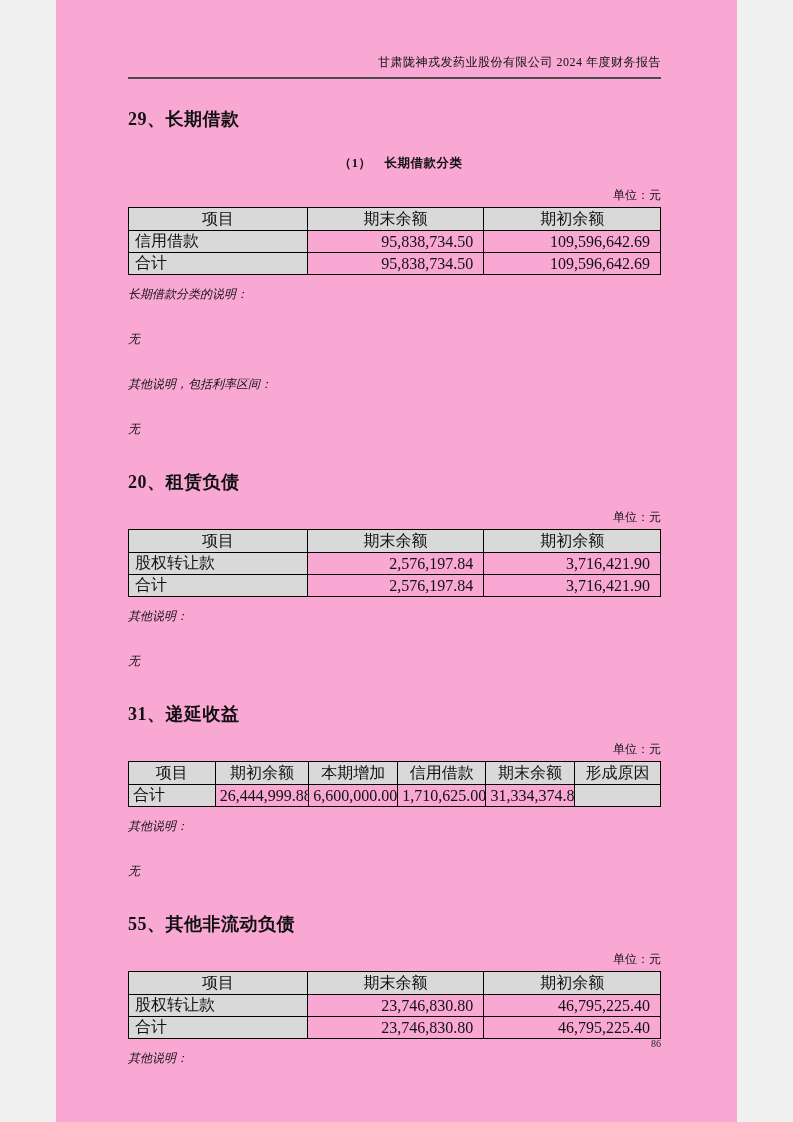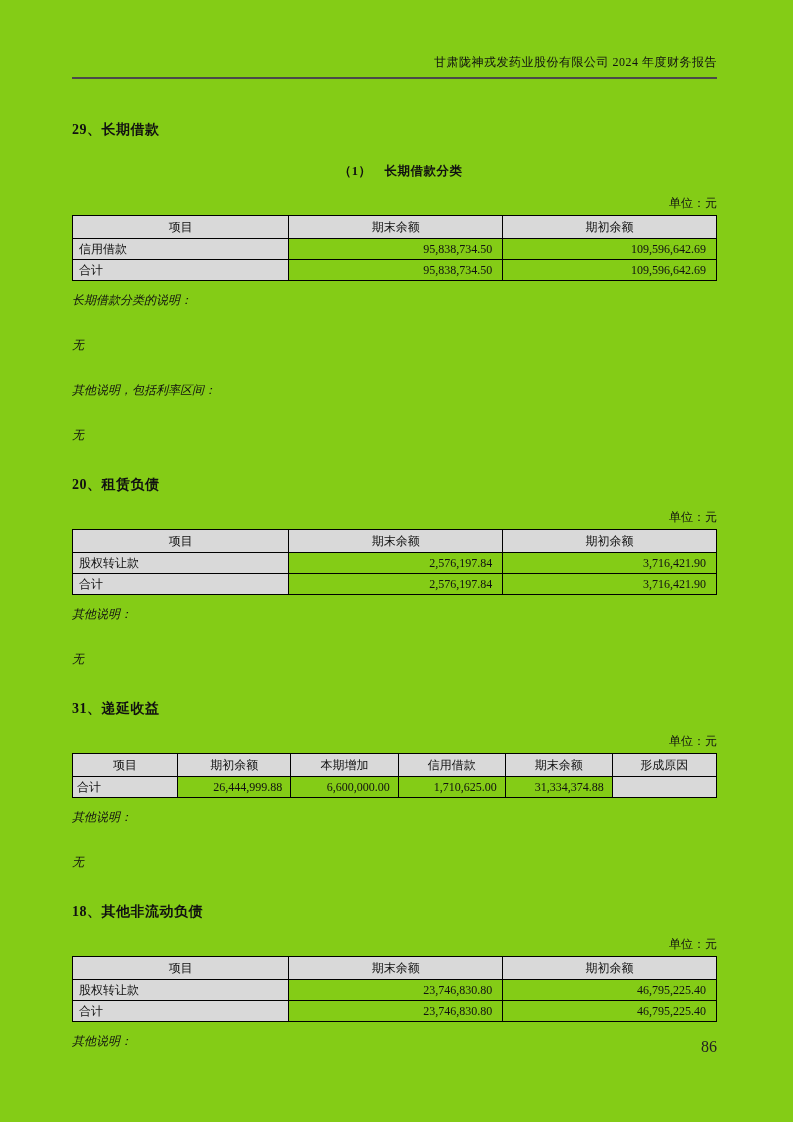--- a/index.html
+++ b/index.html
@@ -1,59 +1,59 @@
 <!DOCTYPE html>
 <html><head>
 <meta charset="utf-8">
 <style>
   html, body { margin:0; padding:0; background:#f0f0f0; }
   .page {
     position: relative;
-    width: 793px;
+    width: 681px;
     height: 1122px;
     margin: 0 auto;
-    background: #84cc16;
+    background: #f9a8d4;
     box-sizing: border-box;
     padding: 54px 76px 0 72px;
     font-family: "Liberation Serif", "DejaVu Serif", serif;
     font-size: 12px;
     color: #111111;
     overflow: hidden;
   }
   .doc-header {
     text-align: right;
     font-size: 12px;
     letter-spacing: 0.5px;
     padding-bottom: 6px;
     border-bottom: 2px solid #4a4a4a;
   }
   .sec-title {
-    font-size: 14px;
+    font-size: 18px;
     font-weight: bold;
-    margin: 42px 0 0 0;
+    margin: 28px 0 0 0;
     letter-spacing: 0.5px;
   }
   .sec-title.later { margin-top: 32px; }
   .sub-title {
     font-size: 12.5px;
     font-weight: bold;
     margin: 24px 0 0 12px;
     letter-spacing: 0.5px;
     text-align: center;
   }
   .unit-line {
     text-align: right;
     margin: 15px 0 3px 0;
     font-size: 12px;
   }
   table.fin-table {
     width: 100%;
     border-collapse: collapse;
     table-layout: fixed;
-    font-size: 12px;
+    font-size: 16px;
   }
   .fin-table th, .fin-table td {
     border: 1px solid #000000;
     height: 21px;
     padding: 0 6px;
     overflow: hidden;
     white-space: nowrap;
     box-sizing: border-box;
     vertical-align: middle;
   }
@@ -71,21 +71,21 @@
   .t6 td:nth-child(n+2):nth-child(-n+5) { text-align: right; padding-right: 8px; }
   .t6 td:nth-child(6) { text-align: center; }
   .t6 tbody tr:last-child td:last-child { background: #d9d9d9; }
   .t6 th, .t6 td { padding: 0 4px; }
   p.note { margin: 28px 0 0 0; font-style: italic; }
   p.note.first { margin-top: 11px; }
   .page-number {
     position: absolute;
     top: 1038px;
     right: 76px;
-    font-size: 16px;
+    font-size: 10px;
     color: #222222;
   }
 </style>
 </head>
 <body>
 
 <div class="page">
 
   <div class="doc-header">
     <span>甘肃陇神戎发药业股份有限公司 2024 年度财务报告</span>
@@ -191,21 +191,21 @@
             <td>31,334,374.88</td>
             <td></td>
           </tr>
         </tbody>
       </table>
     <p class="note first">其他说明：</p>
     <p class="note">无</p>
   </section>
 
   <section>
-    <h2 class="sec-title later">18、其他非流动负债</h2>
+    <h2 class="sec-title later">55、其他非流动负债</h2>
     <div class="unit-line">单位：元</div>
     <table class="fin-table t3">
       <colgroup>
           <col style="width:33.6%">
           <col style="width:33.2%">
           <col style="width:33.2%">
         </colgroup>
     <thead>
           <tr>
             <th>项目</th>

